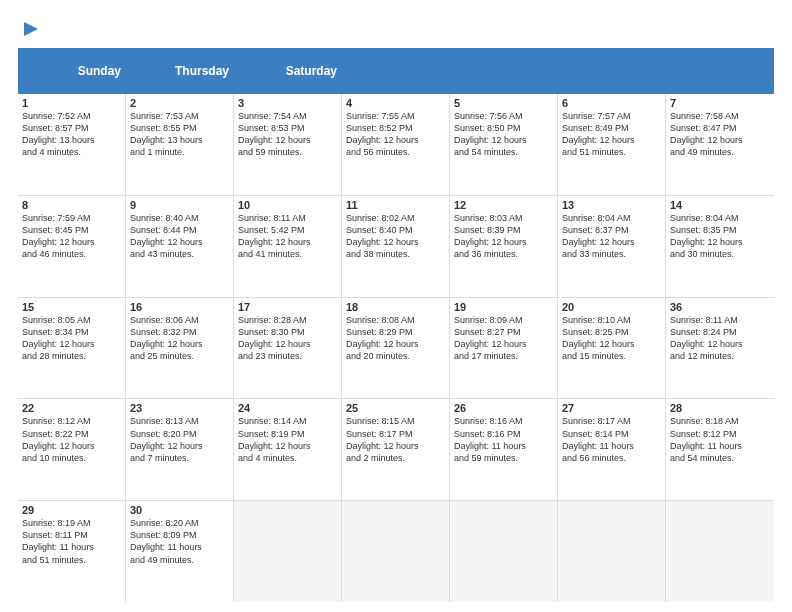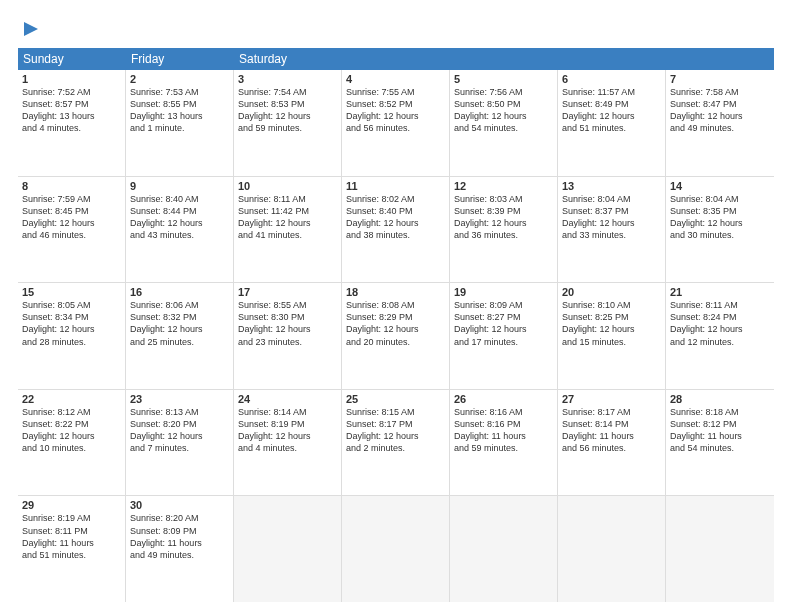--- a/index.html
+++ b/index.html
@@ -41,23 +41,23 @@
       flex-direction: column;
     }
     .cal-header {
       display: grid;
       grid-template-columns: repeat(7, 1fr);
       background: #3a7fc1;
     }
     .cal-header-cell {
       color: #fff;
       font-size: 12px;
-      font-weight: normal;
-      padding: 4px 5px;
-      text-align: left;
+      font-weight: bold;
+      padding: 16px 5px;
+      text-align: right;
     }
     .cal-body {
       flex: 1;
       display: flex;
       flex-direction: column;
     }
     .cal-row {
       display: grid;
       grid-template-columns: repeat(7, 1fr);
       flex: 1;
@@ -111,21 +111,21 @@
 
     <div class="title-area">
       <div class="month-title"></div>
       <div class="subtitle"></div>
     </div>
   </div>
 
   <div class="calendar">
     <div class="cal-header">
       <div class="cal-header-cell">Sunday</div>
-      <div class="cal-header-cell">Friday</div>
+      <div class="cal-header-cell">Thursday</div>
       <div class="cal-header-cell">Saturday</div>
     </div>
     <div class="cal-body" id="cal-body">
     <div class="cal-row">
           <div class="cal-cell">
             <span class="day-num">1</span>
             <div class="cell-text">Sunrise: 7:52 AM</div>
             <div class="cell-text">Sunset: 8:57 PM</div>
             <div class="cell-text">Daylight: 13 hours</div>
             <div class="cell-text">and 4 minutes.</div>
@@ -153,21 +153,21 @@
           </div>
           <div class="cal-cell">
             <span class="day-num">5</span>
             <div class="cell-text">Sunrise: 7:56 AM</div>
             <div class="cell-text">Sunset: 8:50 PM</div>
             <div class="cell-text">Daylight: 12 hours</div>
             <div class="cell-text">and 54 minutes.</div>
           </div>
           <div class="cal-cell">
             <span class="day-num">6</span>
-            <div class="cell-text">Sunrise: 11:57 AM</div>
+            <div class="cell-text">Sunrise: 7:57 AM</div>
             <div class="cell-text">Sunset: 8:49 PM</div>
             <div class="cell-text">Daylight: 12 hours</div>
             <div class="cell-text">and 51 minutes.</div>
           </div>
           <div class="cal-cell">
             <span class="day-num">7</span>
             <div class="cell-text">Sunrise: 7:58 AM</div>
             <div class="cell-text">Sunset: 8:47 PM</div>
             <div class="cell-text">Daylight: 12 hours</div>
             <div class="cell-text">and 49 minutes.</div>
@@ -184,21 +184,21 @@
           <div class="cal-cell">
             <span class="day-num">9</span>
             <div class="cell-text">Sunrise: 8:40 AM</div>
             <div class="cell-text">Sunset: 8:44 PM</div>
             <div class="cell-text">Daylight: 12 hours</div>
             <div class="cell-text">and 43 minutes.</div>
           </div>
           <div class="cal-cell">
             <span class="day-num">10</span>
             <div class="cell-text">Sunrise: 8:11 AM</div>
-            <div class="cell-text">Sunset: 11:42 PM</div>
+            <div class="cell-text">Sunset: 5:42 PM</div>
             <div class="cell-text">Daylight: 12 hours</div>
             <div class="cell-text">and 41 minutes.</div>
           </div>
           <div class="cal-cell">
             <span class="day-num">11</span>
             <div class="cell-text">Sunrise: 8:02 AM</div>
             <div class="cell-text">Sunset: 8:40 PM</div>
             <div class="cell-text">Daylight: 12 hours</div>
             <div class="cell-text">and 38 minutes.</div>
           </div>
@@ -234,21 +234,21 @@
           </div>
           <div class="cal-cell">
             <span class="day-num">16</span>
             <div class="cell-text">Sunrise: 8:06 AM</div>
             <div class="cell-text">Sunset: 8:32 PM</div>
             <div class="cell-text">Daylight: 12 hours</div>
             <div class="cell-text">and 25 minutes.</div>
           </div>
           <div class="cal-cell">
             <span class="day-num">17</span>
-            <div class="cell-text">Sunrise: 8:55 AM</div>
+            <div class="cell-text">Sunrise: 8:28 AM</div>
             <div class="cell-text">Sunset: 8:30 PM</div>
             <div class="cell-text">Daylight: 12 hours</div>
             <div class="cell-text">and 23 minutes.</div>
           </div>
           <div class="cal-cell">
             <span class="day-num">18</span>
             <div class="cell-text">Sunrise: 8:08 AM</div>
             <div class="cell-text">Sunset: 8:29 PM</div>
             <div class="cell-text">Daylight: 12 hours</div>
             <div class="cell-text">and 20 minutes.</div>
@@ -261,21 +261,21 @@
             <div class="cell-text">and 17 minutes.</div>
           </div>
           <div class="cal-cell">
             <span class="day-num">20</span>
             <div class="cell-text">Sunrise: 8:10 AM</div>
             <div class="cell-text">Sunset: 8:25 PM</div>
             <div class="cell-text">Daylight: 12 hours</div>
             <div class="cell-text">and 15 minutes.</div>
           </div>
           <div class="cal-cell">
-            <span class="day-num">21</span>
+            <span class="day-num">36</span>
             <div class="cell-text">Sunrise: 8:11 AM</div>
             <div class="cell-text">Sunset: 8:24 PM</div>
             <div class="cell-text">Daylight: 12 hours</div>
             <div class="cell-text">and 12 minutes.</div>
           </div>
         </div>
         <div class="cal-row">
           <div class="cal-cell">
             <span class="day-num">22</span>
             <div class="cell-text">Sunrise: 8:12 AM</div>

